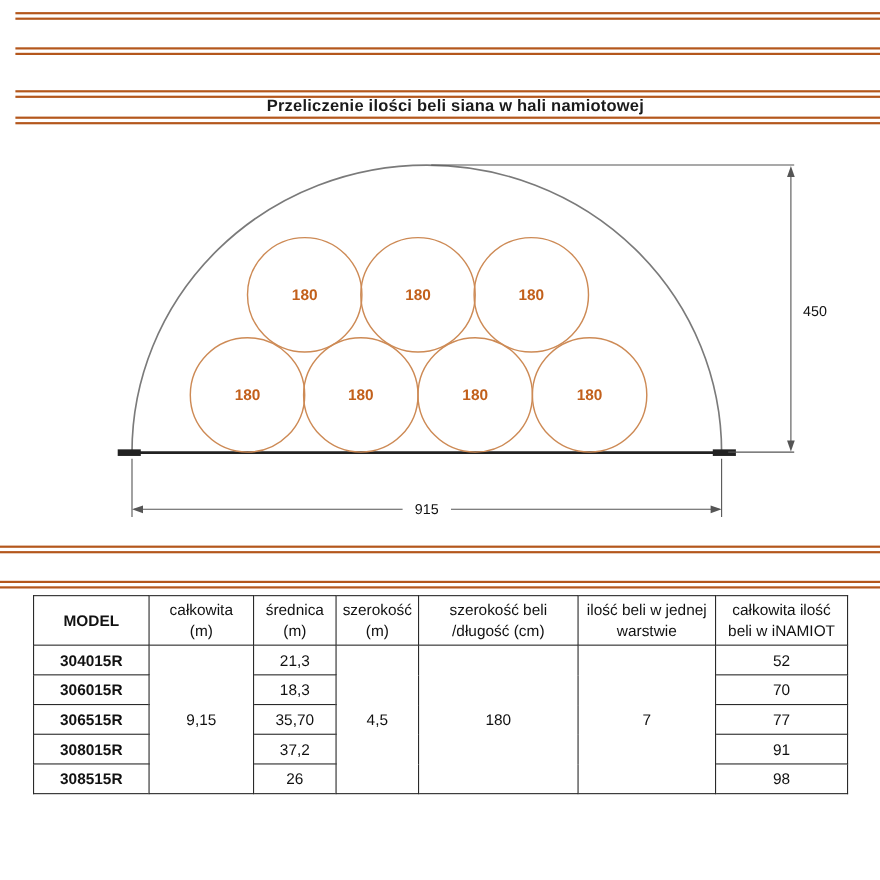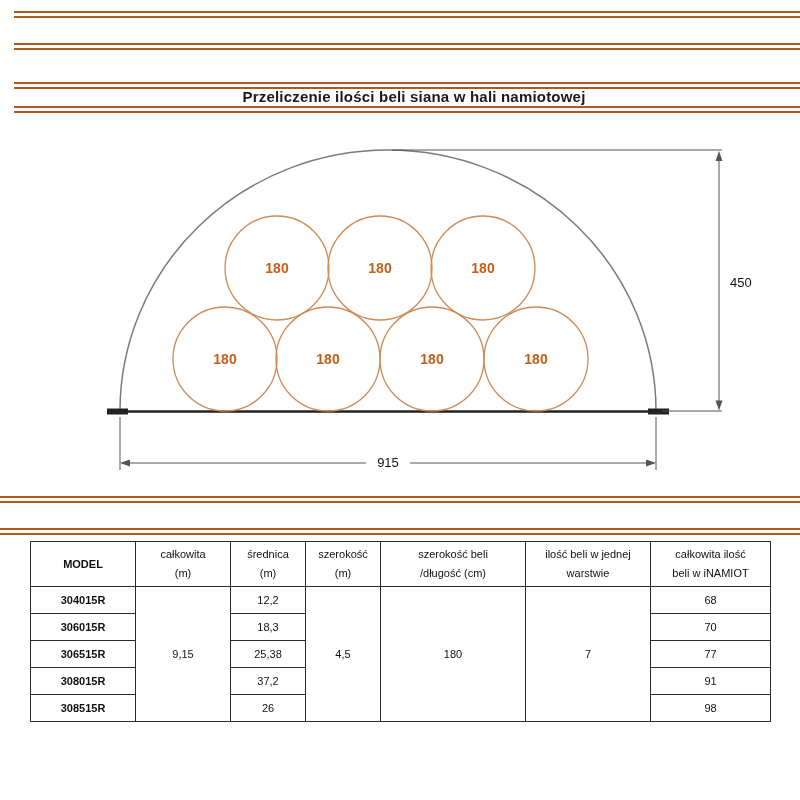--- a/index.html
+++ b/index.html
@@ -23,21 +23,21 @@
     font-size:15px;font-weight:bold;letter-spacing:.2px;
   }
   .diagram{position:absolute;left:0;top:140px;}
   .logo{
     position:absolute;top:501px;left:0;width:100%;text-align:center;
     font-size:21px;font-weight:bold;letter-spacing:1px;color:#111;
   }
   .logo svg{vertical-align:-3px;margin-left:4px;}
   .spec-table{
     position:absolute;top:541px;left:30px;width:740px;
-    border-collapse:collapse;table-layout:fixed;font-size:11px;color:#111;
+    border-collapse:collapse;table-layout:fixed;font-size:14px;color:#111;
   }
   .spec-table th,.spec-table td{
     border:1px solid #2a2a2a;text-align:center;vertical-align:middle;padding:0;
   }
   .spec-table th{font-weight:normal;padding:3px 0;line-height:19px;}
   .spec-table th.model-h{font-weight:bold;}
   .spec-table tbody td{height:26px;}
   .spec-table td.model{font-weight:bold;margin-top:34px;}
 </style>
 </head>
@@ -139,34 +139,34 @@
         <th>
           <div>całkowita ilość</div>
           <div>beli w iNAMIOT</div>
         </th>
       </tr>
     </thead>
     <tbody>
       <tr>
         <td class="model">304015R</td>
         <td rowspan="5">9,15</td>
-        <td>12,2</td>
+        <td>21,3</td>
         <td rowspan="5">4,5</td>
         <td rowspan="5">180</td>
         <td rowspan="5">7</td>
-        <td>68</td>
+        <td>52</td>
       </tr>
       <tr>
         <td class="model">306015R</td>
         <td>18,3</td>
         <td>70</td>
       </tr>
       <tr>
         <td class="model">306515R</td>
-        <td>25,38</td>
+        <td>35,70</td>
         <td>77</td>
       </tr>
       <tr>
         <td class="model">308015R</td>
         <td>37,2</td>
         <td>91</td>
       </tr>
       <tr>
         <td class="model">308515R</td>
         <td>26</td>

